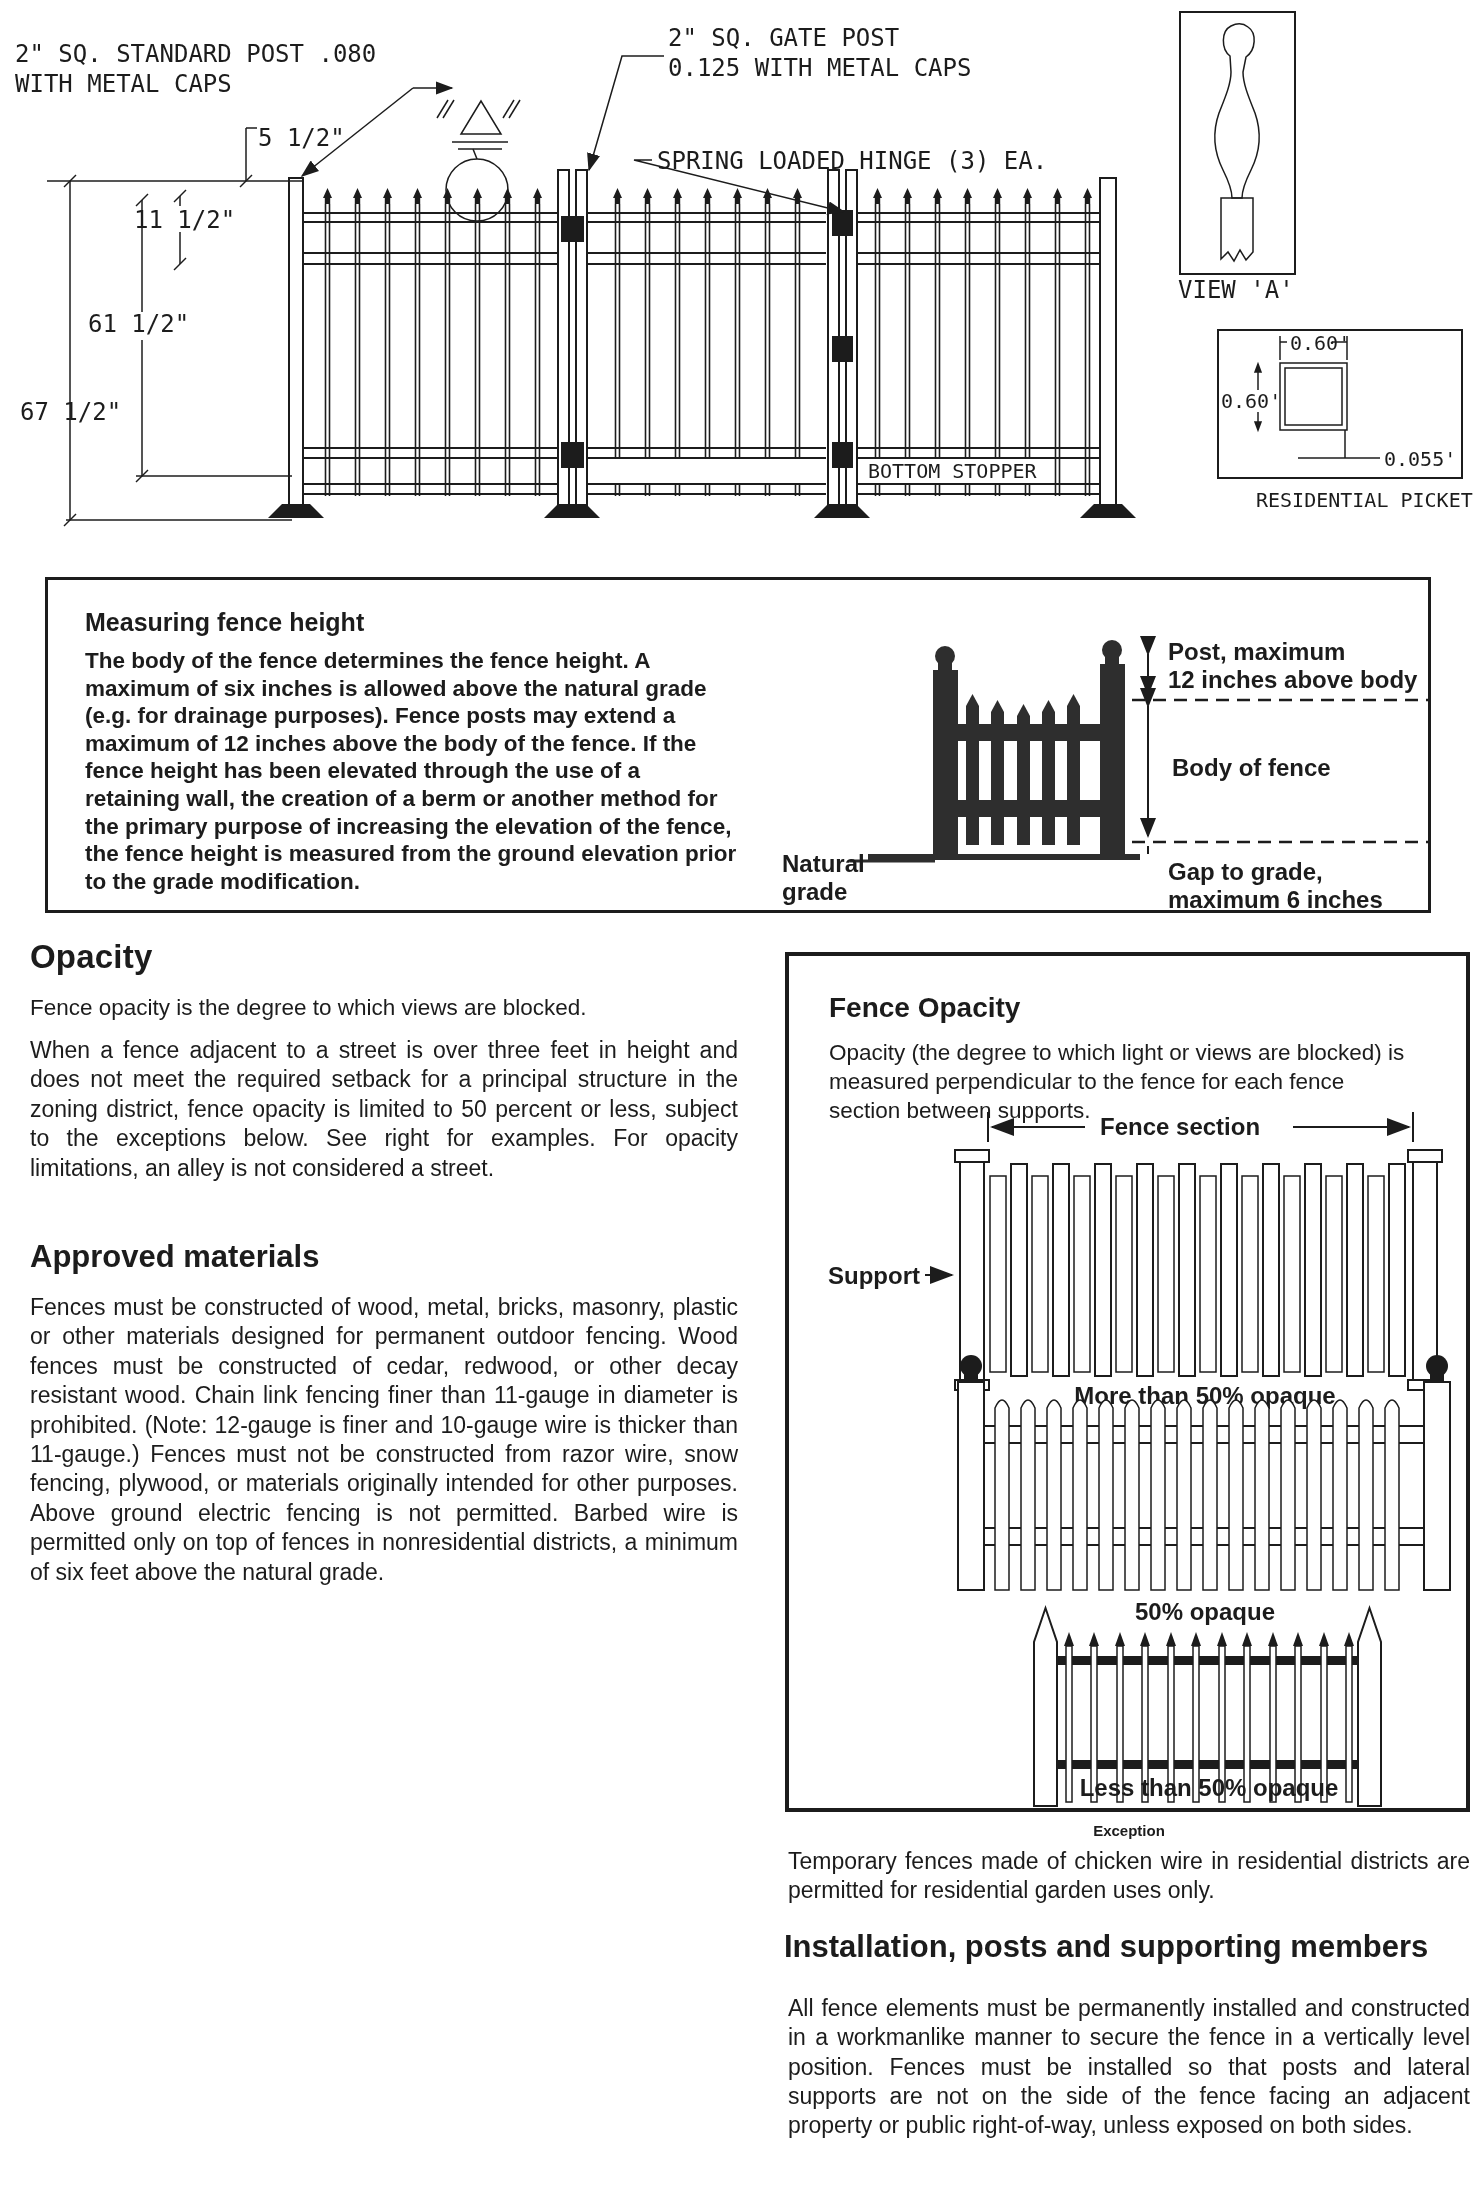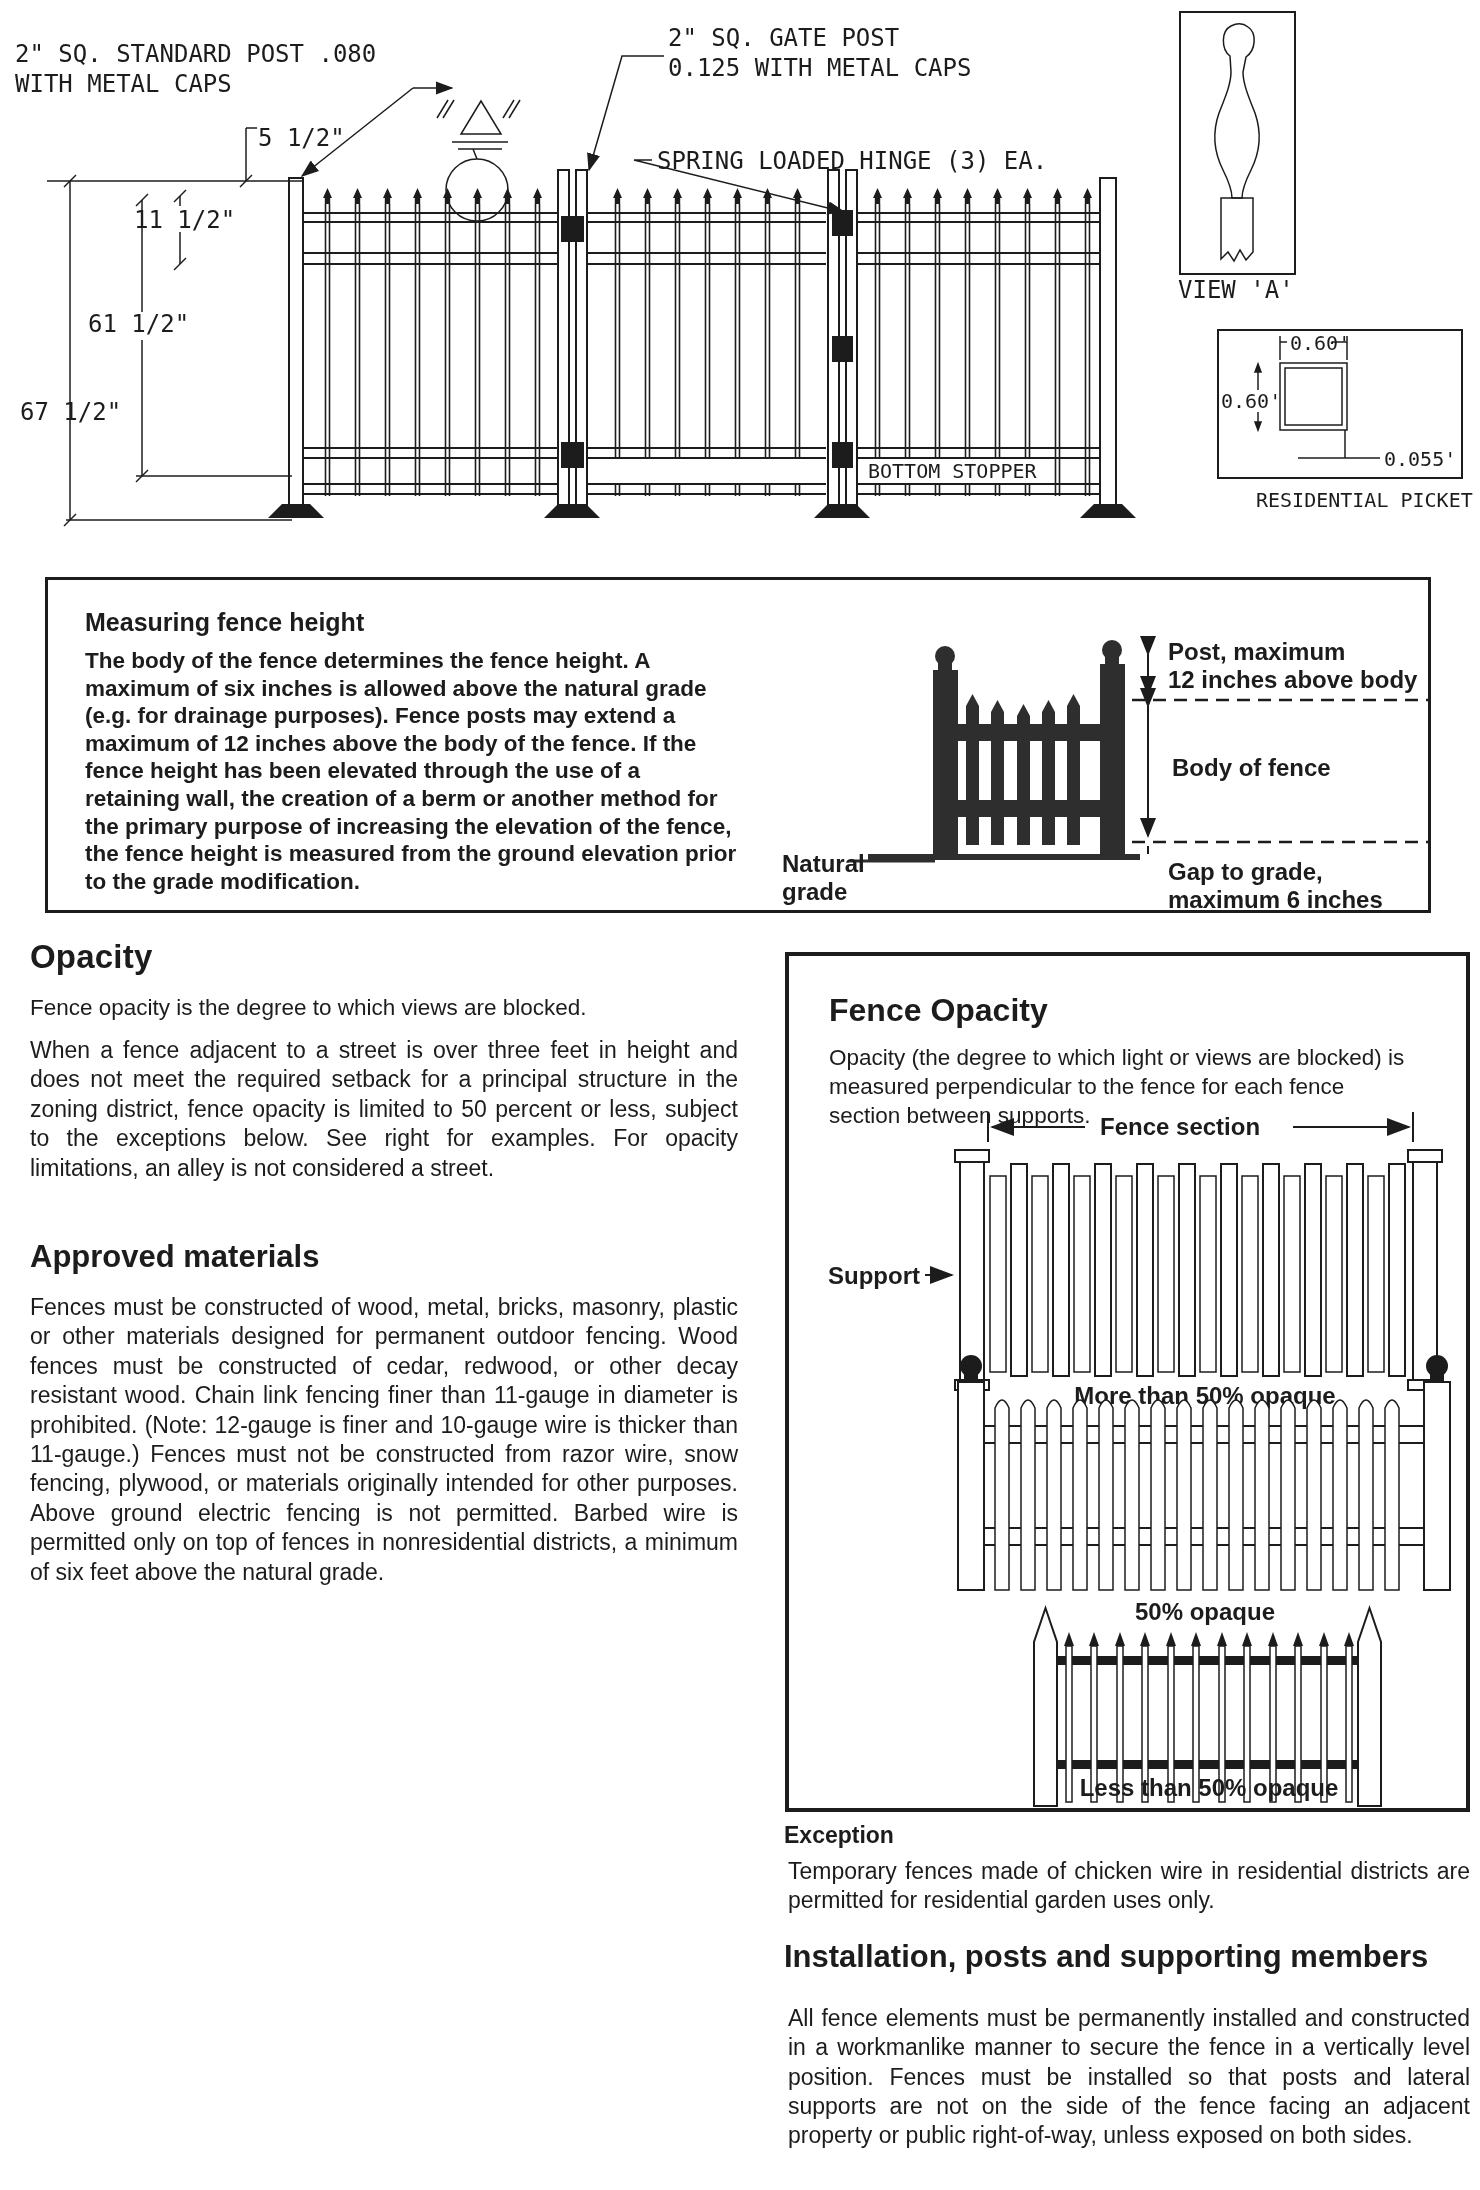--- a/index.html
+++ b/index.html
@@ -27,24 +27,24 @@
   .left-col{position:absolute;left:30px;top:938px;width:708px;}
   .left-col h2{margin:0 0 18px 0;font-size:33px;letter-spacing:.2px;}
   .left-col .p1{margin:0 0 14px 0;font-size:22.5px;line-height:28px;}
   .left-col .just{margin:0;font-size:23px;line-height:29.4px;text-align:justify;}
   .left-col h3{margin:56px 0 18px 0;font-size:31px;}
   .it{}
   .opacity-box{
     position:absolute;left:785px;top:952px;width:685px;height:860px;
     border:4px solid #1c1c1c;box-sizing:border-box;
   }
-  .opacity-box h4{margin:36px 13px 14px 40px;font-size:32px;}
+  .opacity-box h4{margin:36px 13px 14px 40px;font-size:28px;}
   .opacity-box p{margin:0 0 0 40px;width:592px;font-size:22.5px;line-height:29px;}
   .bottom-right{position:absolute;left:784px;top:1822px;width:690px;}
-  .bottom-right h4{margin:0 0 8px 0;font-size:23px;}
+  .bottom-right h4{margin:0 0 8px 0;font-size:15px;text-align:center;}
   .bottom-right .just{margin:4px;font-size:23px;line-height:29.4px;text-align:justify;}
   .bottom-right h2{margin:22px 0 28px 0;font-size:31px;line-height:38px;}
 </style>
 </head>
 <body>
 
 <div class="page">
 
   <svg style="left:0;top:0" width="1480" height="545" viewBox="0 0 1480 545">
     <defs>

